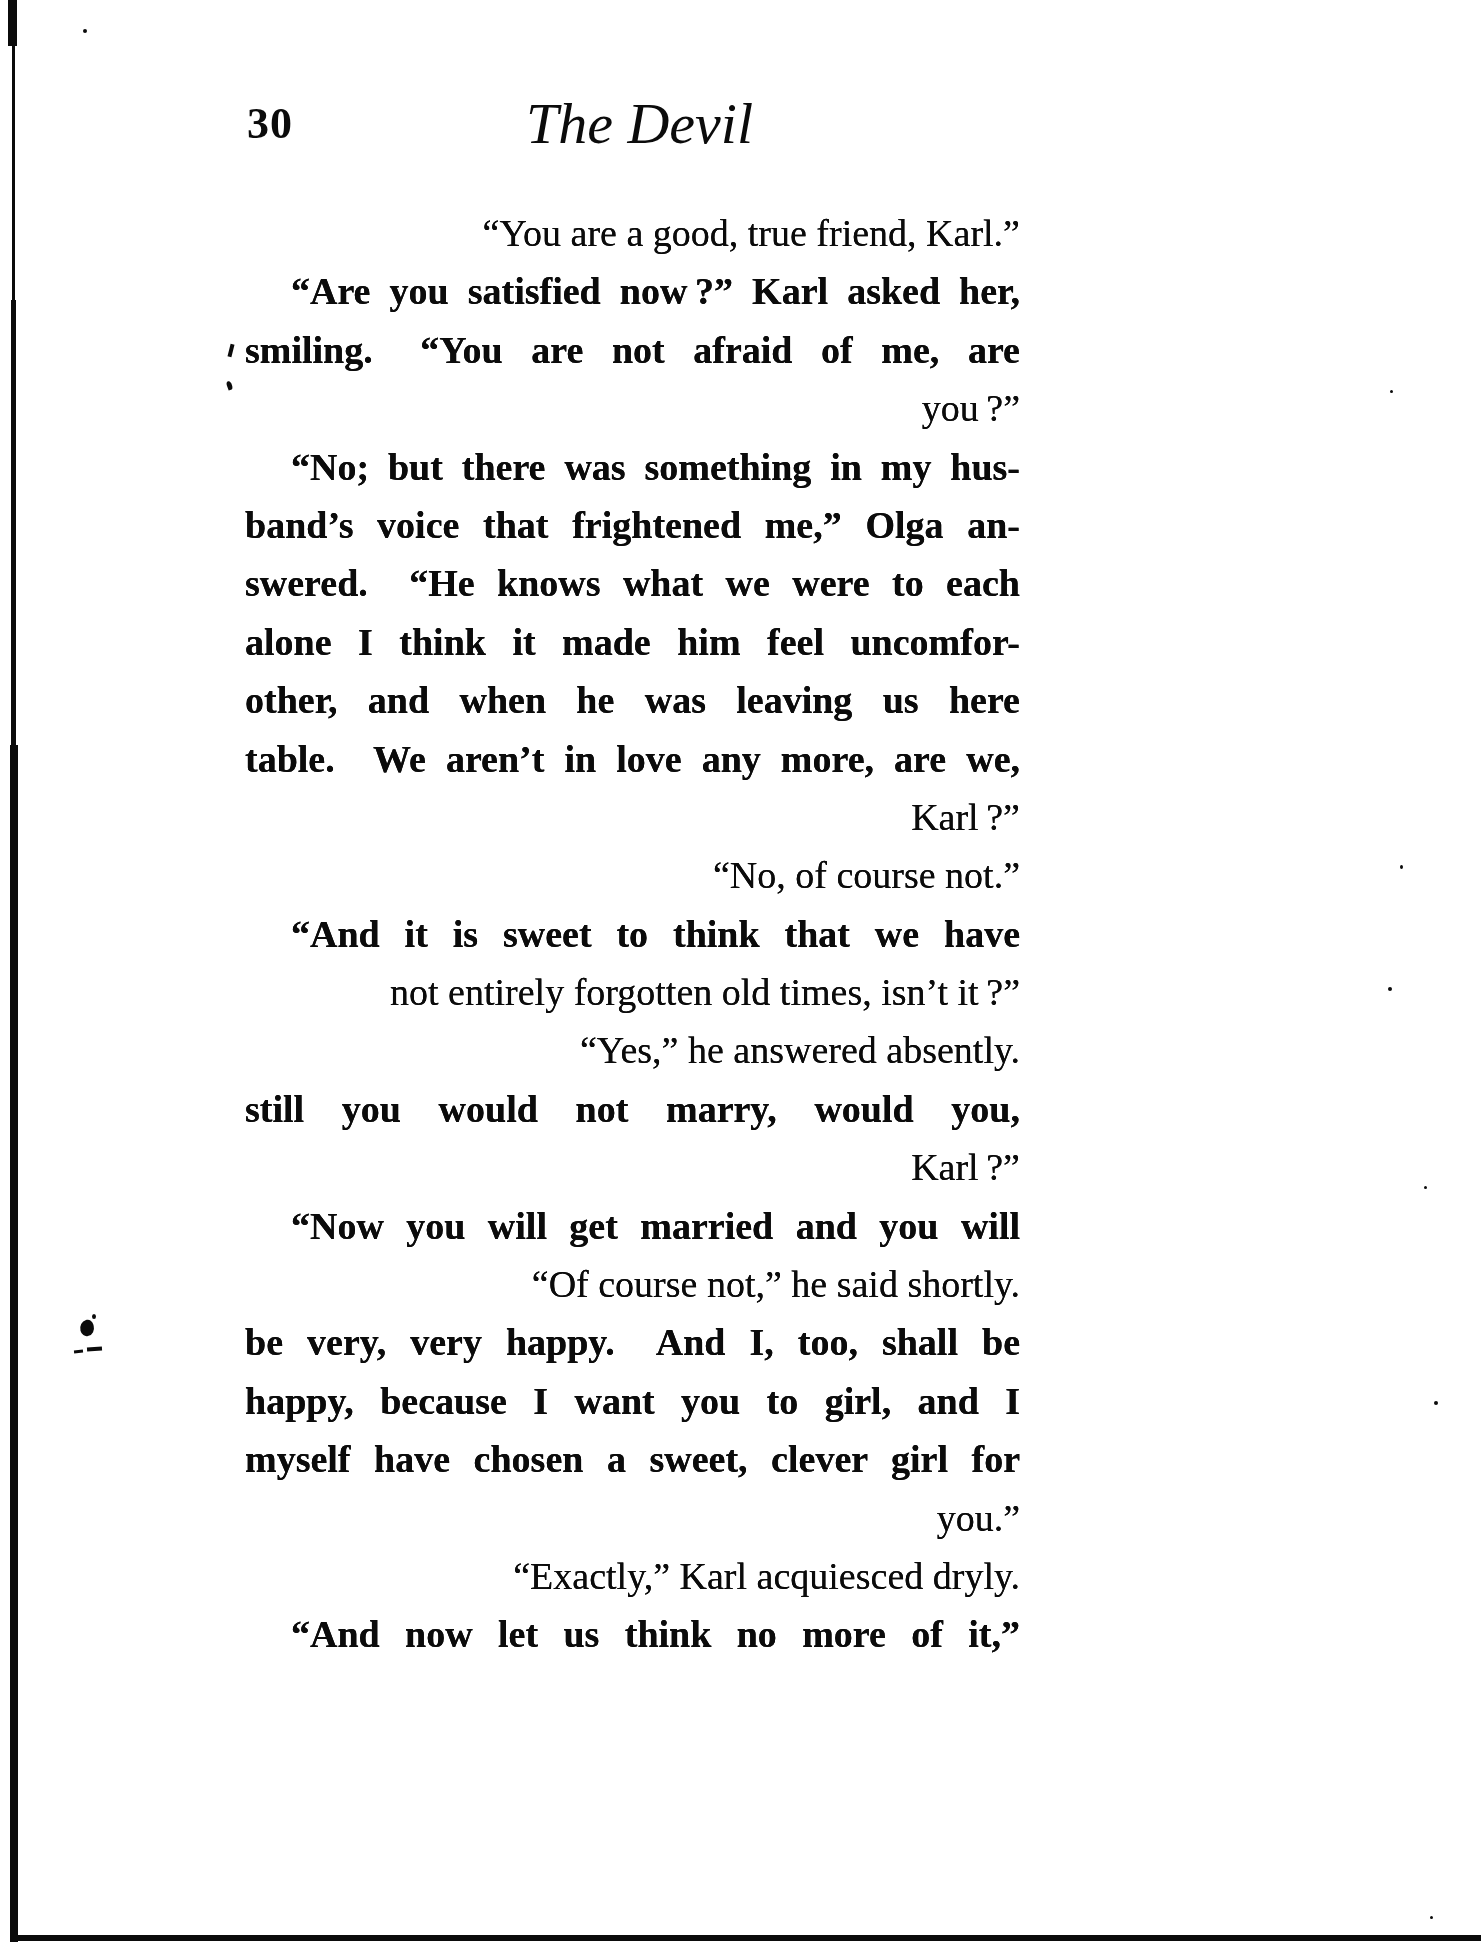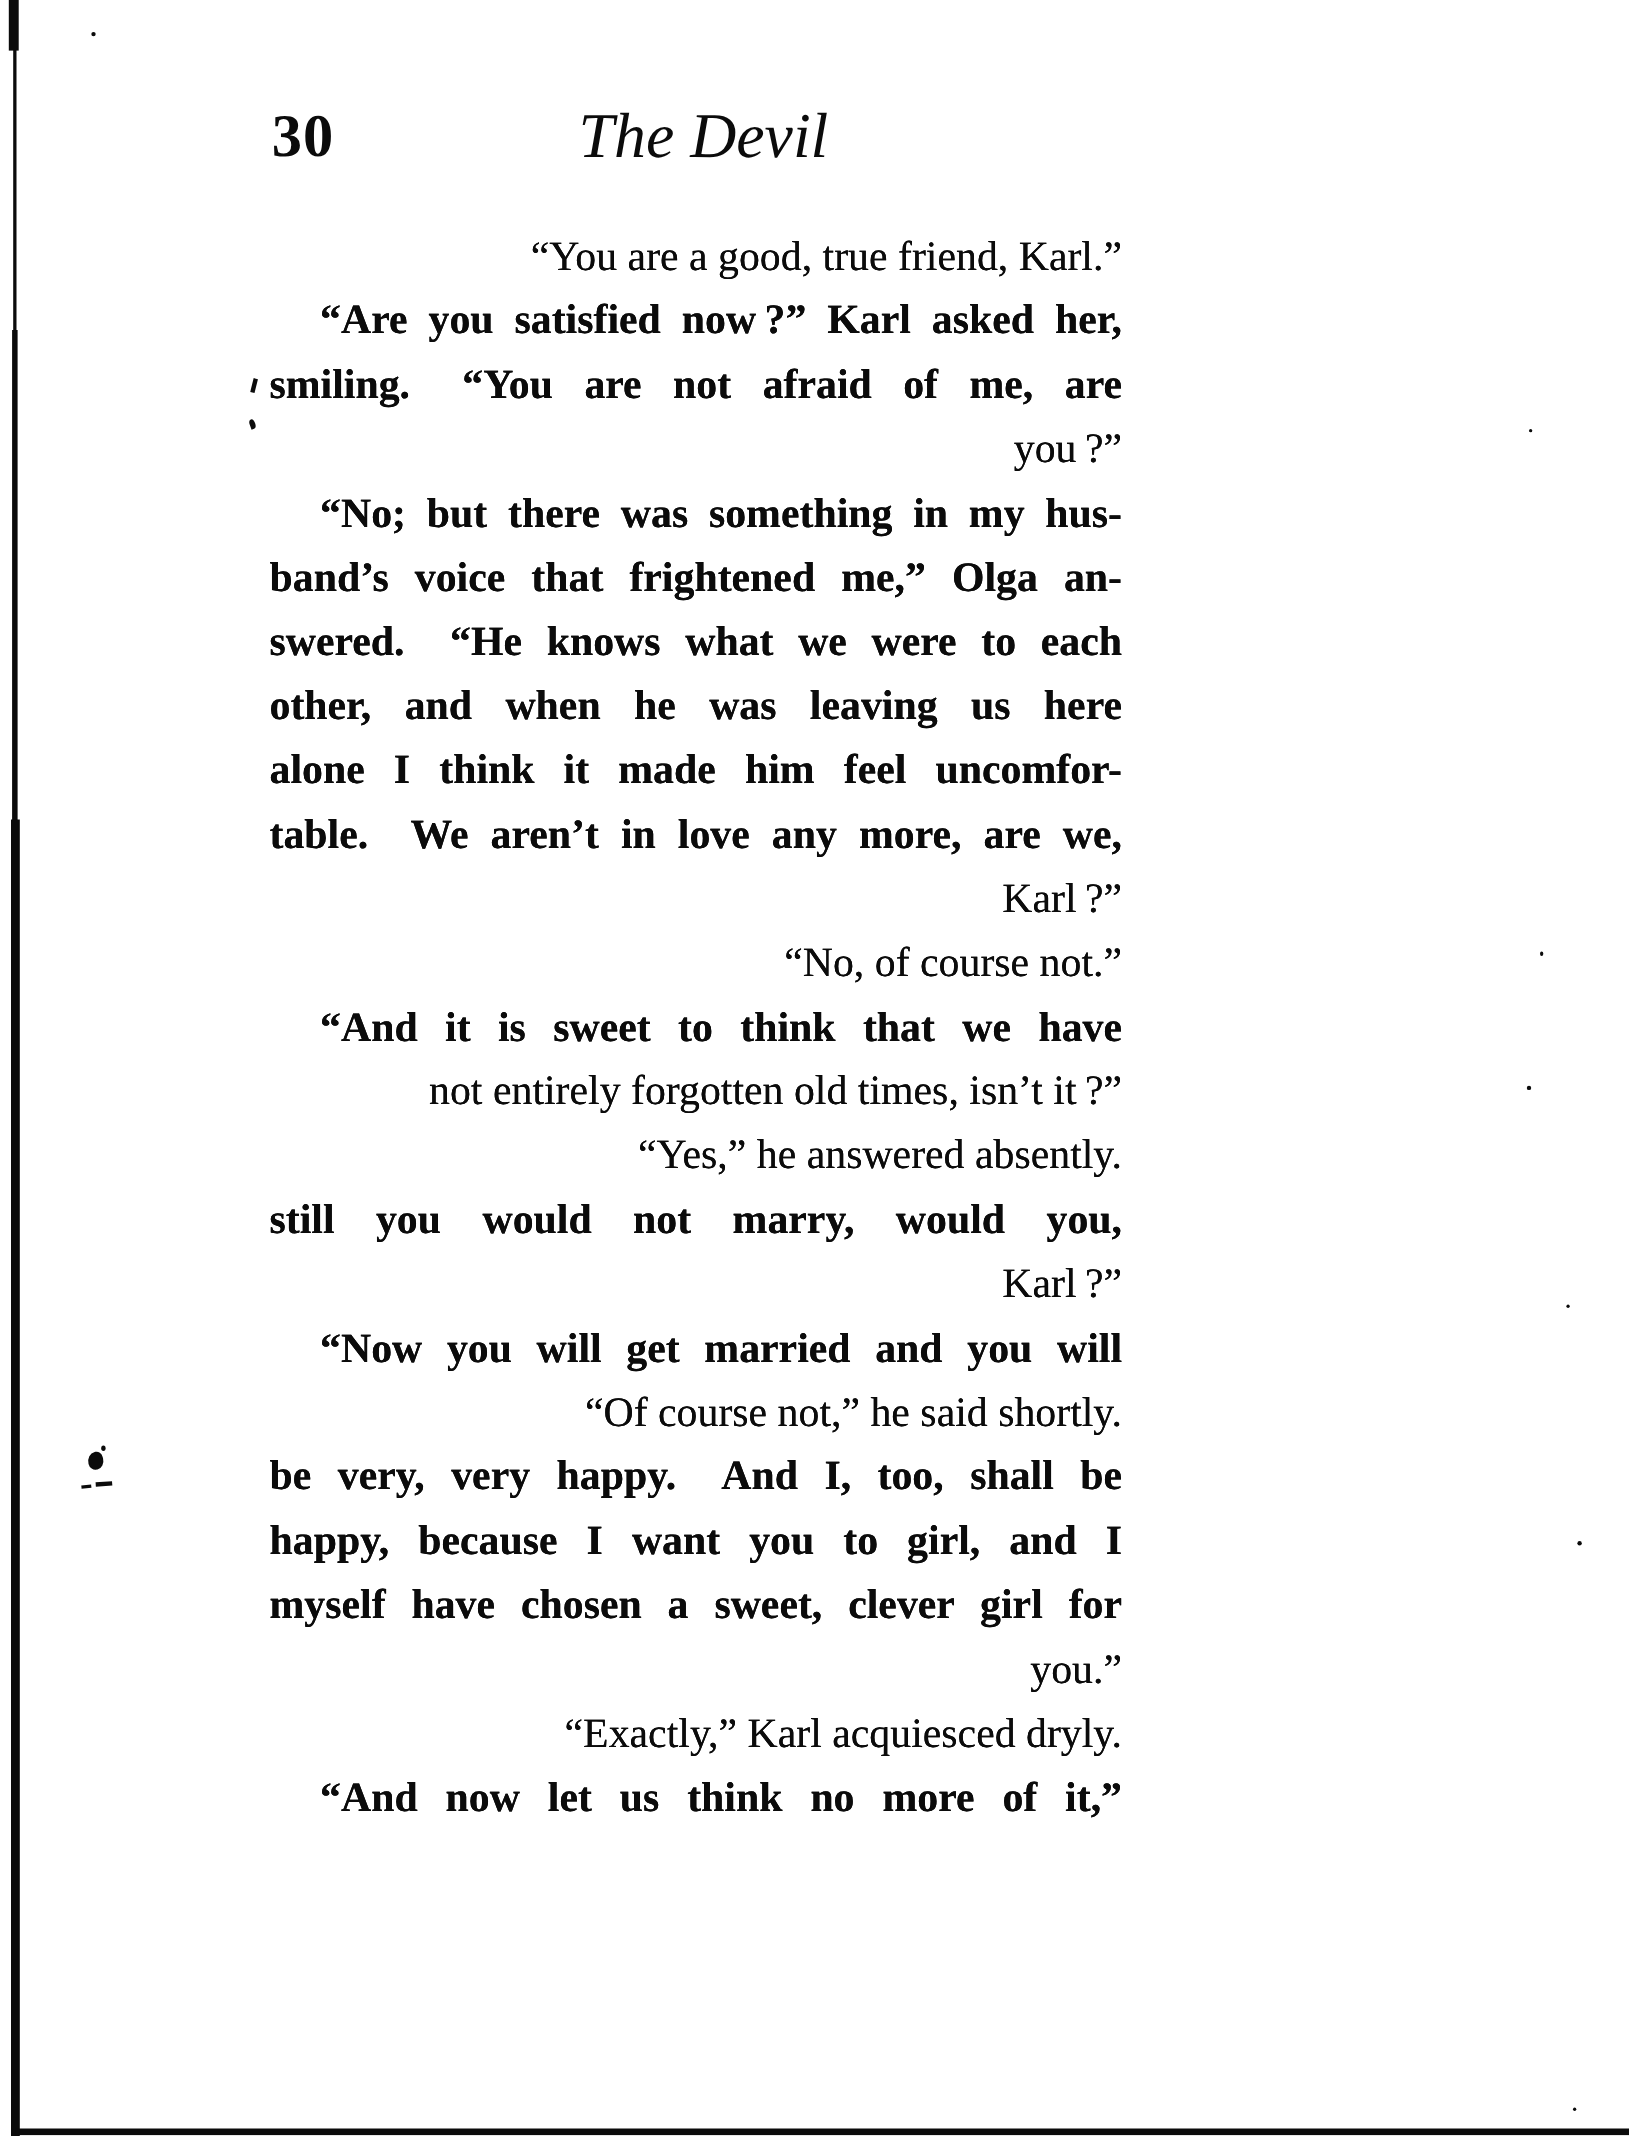--- a/index.html
+++ b/index.html
@@ -6,21 +6,21 @@
   * { margin:0; padding:0; box-sizing:border-box; }
   html,body { background:var(--paper); }
   .page {
     position:relative; width:1481px; height:1942px;
     background:var(--paper); overflow:hidden;
     font-family:"Liberation Serif","DejaVu Serif",serif;
     color:var(--ink);
   }
   
   .header { position:absolute; left:245px; top:97px; width:775px; height:54px; line-height:54px; }
-  .page-number { position:absolute; left:2px; top:0; font-size:55px; font-weight:bold; letter-spacing:1px; }
+  .page-number { position:absolute; left:2px; top:0; font-size:44px; font-weight:bold; letter-spacing:1px; }
   .running-title { display:block; text-align:center; font-style:italic; font-size:58px; padding-left:14px; }
   
   .text-block { position:absolute; left:245px; top:204px; width:775px; }
   .line {
     font-size:38px; line-height:58.4px; height:58.4px;
     white-space:normal; overflow:visible; text-align:right;
     text-shadow:0 0 0.5px currentColor;
   }
   .line.ind { text-indent:46px; }
   .line.just { text-align:justify; text-align-last:justify;font-weight:bold; }
@@ -76,22 +76,22 @@
   </div>
 
   <div class="text-block">
       <div class="line ind">“You are a good, true friend, Karl.”</div>
       <div class="line ind just">“Are you satisfied now ?” Karl asked her,</div>
       <div class="line just">smiling.  “You are not afraid of me, are</div>
       <div class="line">you ?”</div>
       <div class="line ind just">“No; but there was something in my hus-</div>
       <div class="line just">band’s voice that frightened me,” Olga an-</div>
       <div class="line just">swered.  “He knows what we were to each</div>
+      <div class="line just">alone I think it made him feel uncomfor-</div>
       <div class="line just">other, and when he was leaving us here</div>
-      <div class="line just">alone I think it made him feel uncomfor-</div>
       <div class="line just">table.  We aren’t in love any more, are we,</div>
       <div class="line">Karl ?”</div>
       <div class="line ind">“No, of course not.”</div>
       <div class="line ind just">“And it is sweet to think that we have</div>
       <div class="line">not entirely forgotten old times, isn’t it ?”</div>
       <div class="line ind">“Yes,” he answered absently.</div>
       <div class="line just">still you would not marry, would you,</div>
       <div class="line">Karl ?”</div>
       <div class="line ind just">“Now you will get married and you will</div>
       <div class="line ind">“Of course not,” he said shortly.</div>

